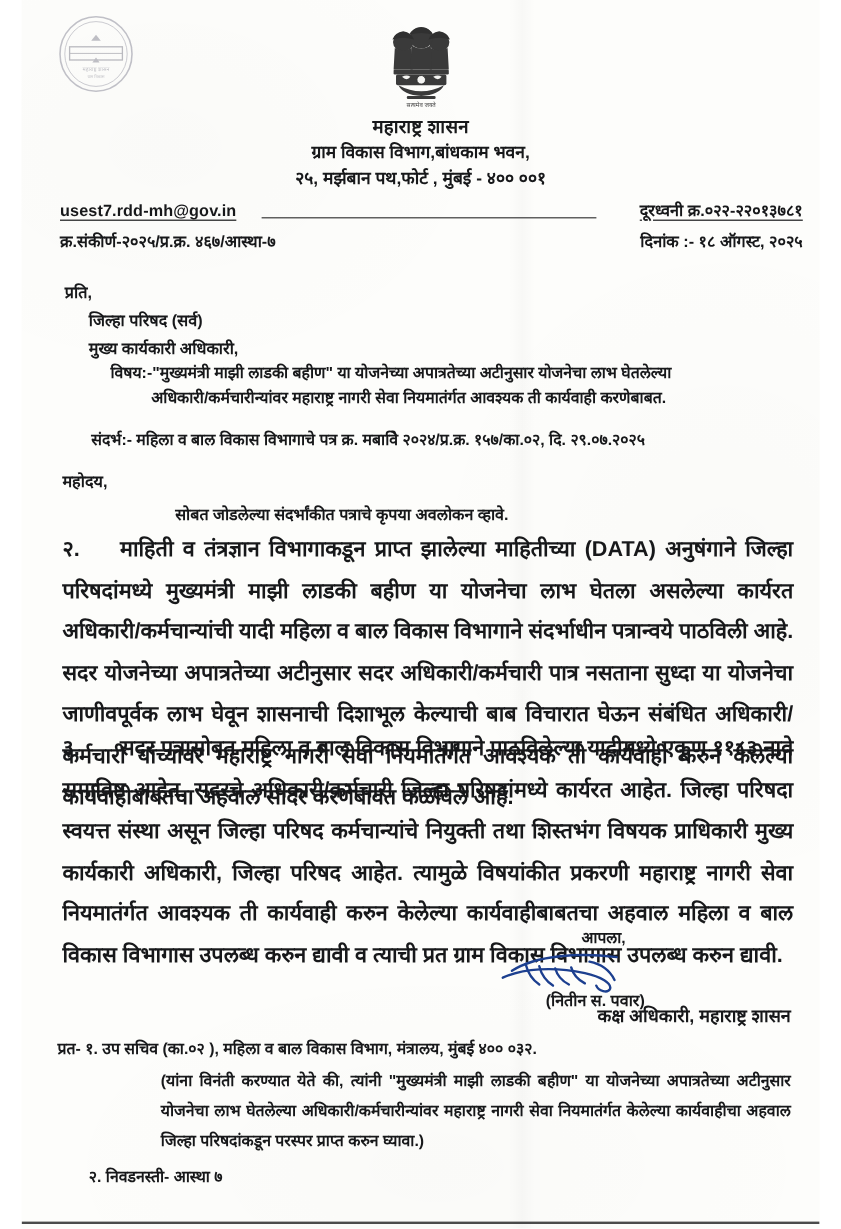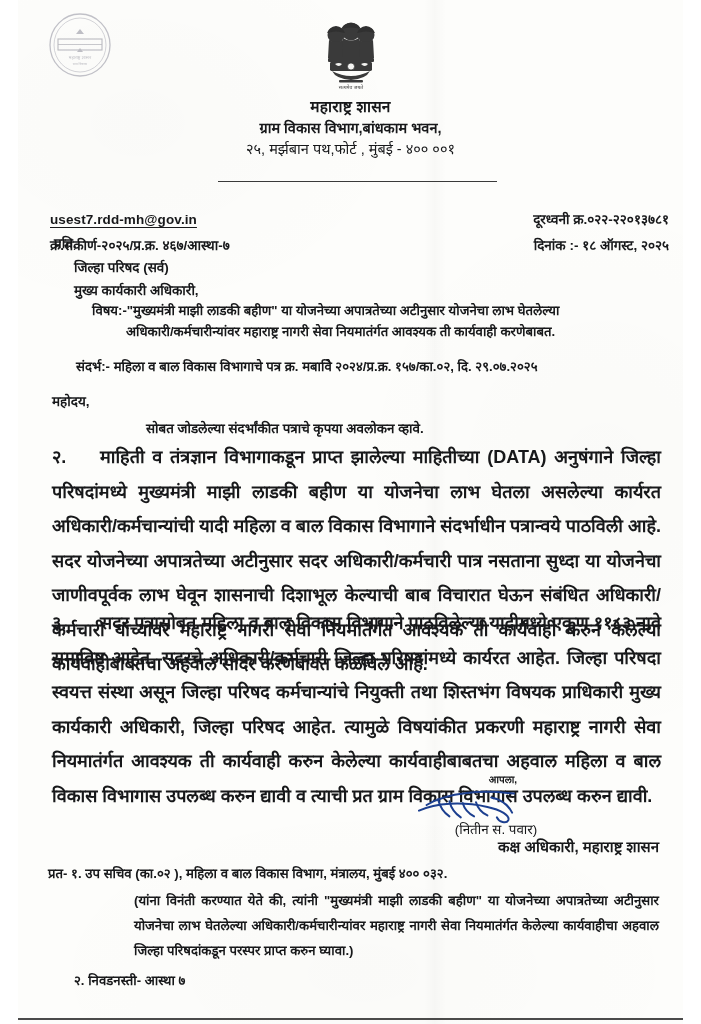--- a/index.html
+++ b/index.html
@@ -78,21 +78,21 @@
     font-size: 15.5px;
     font-weight: 700;
     letter-spacing: .2px;
   }
   .org-dept {
     font-size: 14.5px;
     font-weight: 600;
   }
   .org-addr {
     font-size: 14.5px;
-    font-weight: 400;
+    font-weight: 700;
   }
 
   .meta {
     position: absolute;
     top: 166px;
     left: 32px;
     right: 14px;
     height: 56px;
   }
   .meta-row {
@@ -104,22 +104,22 @@
   }
   .meta-row.first { margin-bottom: 8px; }
   .email {
     text-decoration: underline;
     text-underline-offset: 3px;
     font-family: "Liberation Sans", "DejaVu Sans", sans-serif;
     letter-spacing: .1px;
     text-align: right;
   }
   .phone {
+    text-decoration: underline;
     text-underline-offset: 3px;
-    margin-top: 44px;
   }
   .rule-mid {
     position: absolute;
     top: 181px;
     left: 200px;
     right: 186px;
     border-bottom: 1px solid #3a3a3a;
   }
 
   
@@ -194,34 +194,34 @@
 
   
   .sign-wrap {
     position: absolute;
     top: 772px;
     right: 72px;
     width: 230px;
     text-align: center;
   }
   .yours {
-    font-size: 10px;
+    font-size: 13px;
     font-weight: 600;
     margin-bottom: 2px;
     text-align: center;
     padding-left: 14px;
   }
   .signature {
     height: 38px;
     margin: -2px 0 -2px 0;
     display: block;
   }
   .sign-name {
     font-size: 13.4px;
-    font-weight: 400;
+    font-weight: 700;
     margin-top: -4px;
     text-align: center;
   }
   .sign-desig {
     position: absolute;
     top: 836px;
     right: 24px;
     font-size: 15px;
     font-weight: 600;
   }

